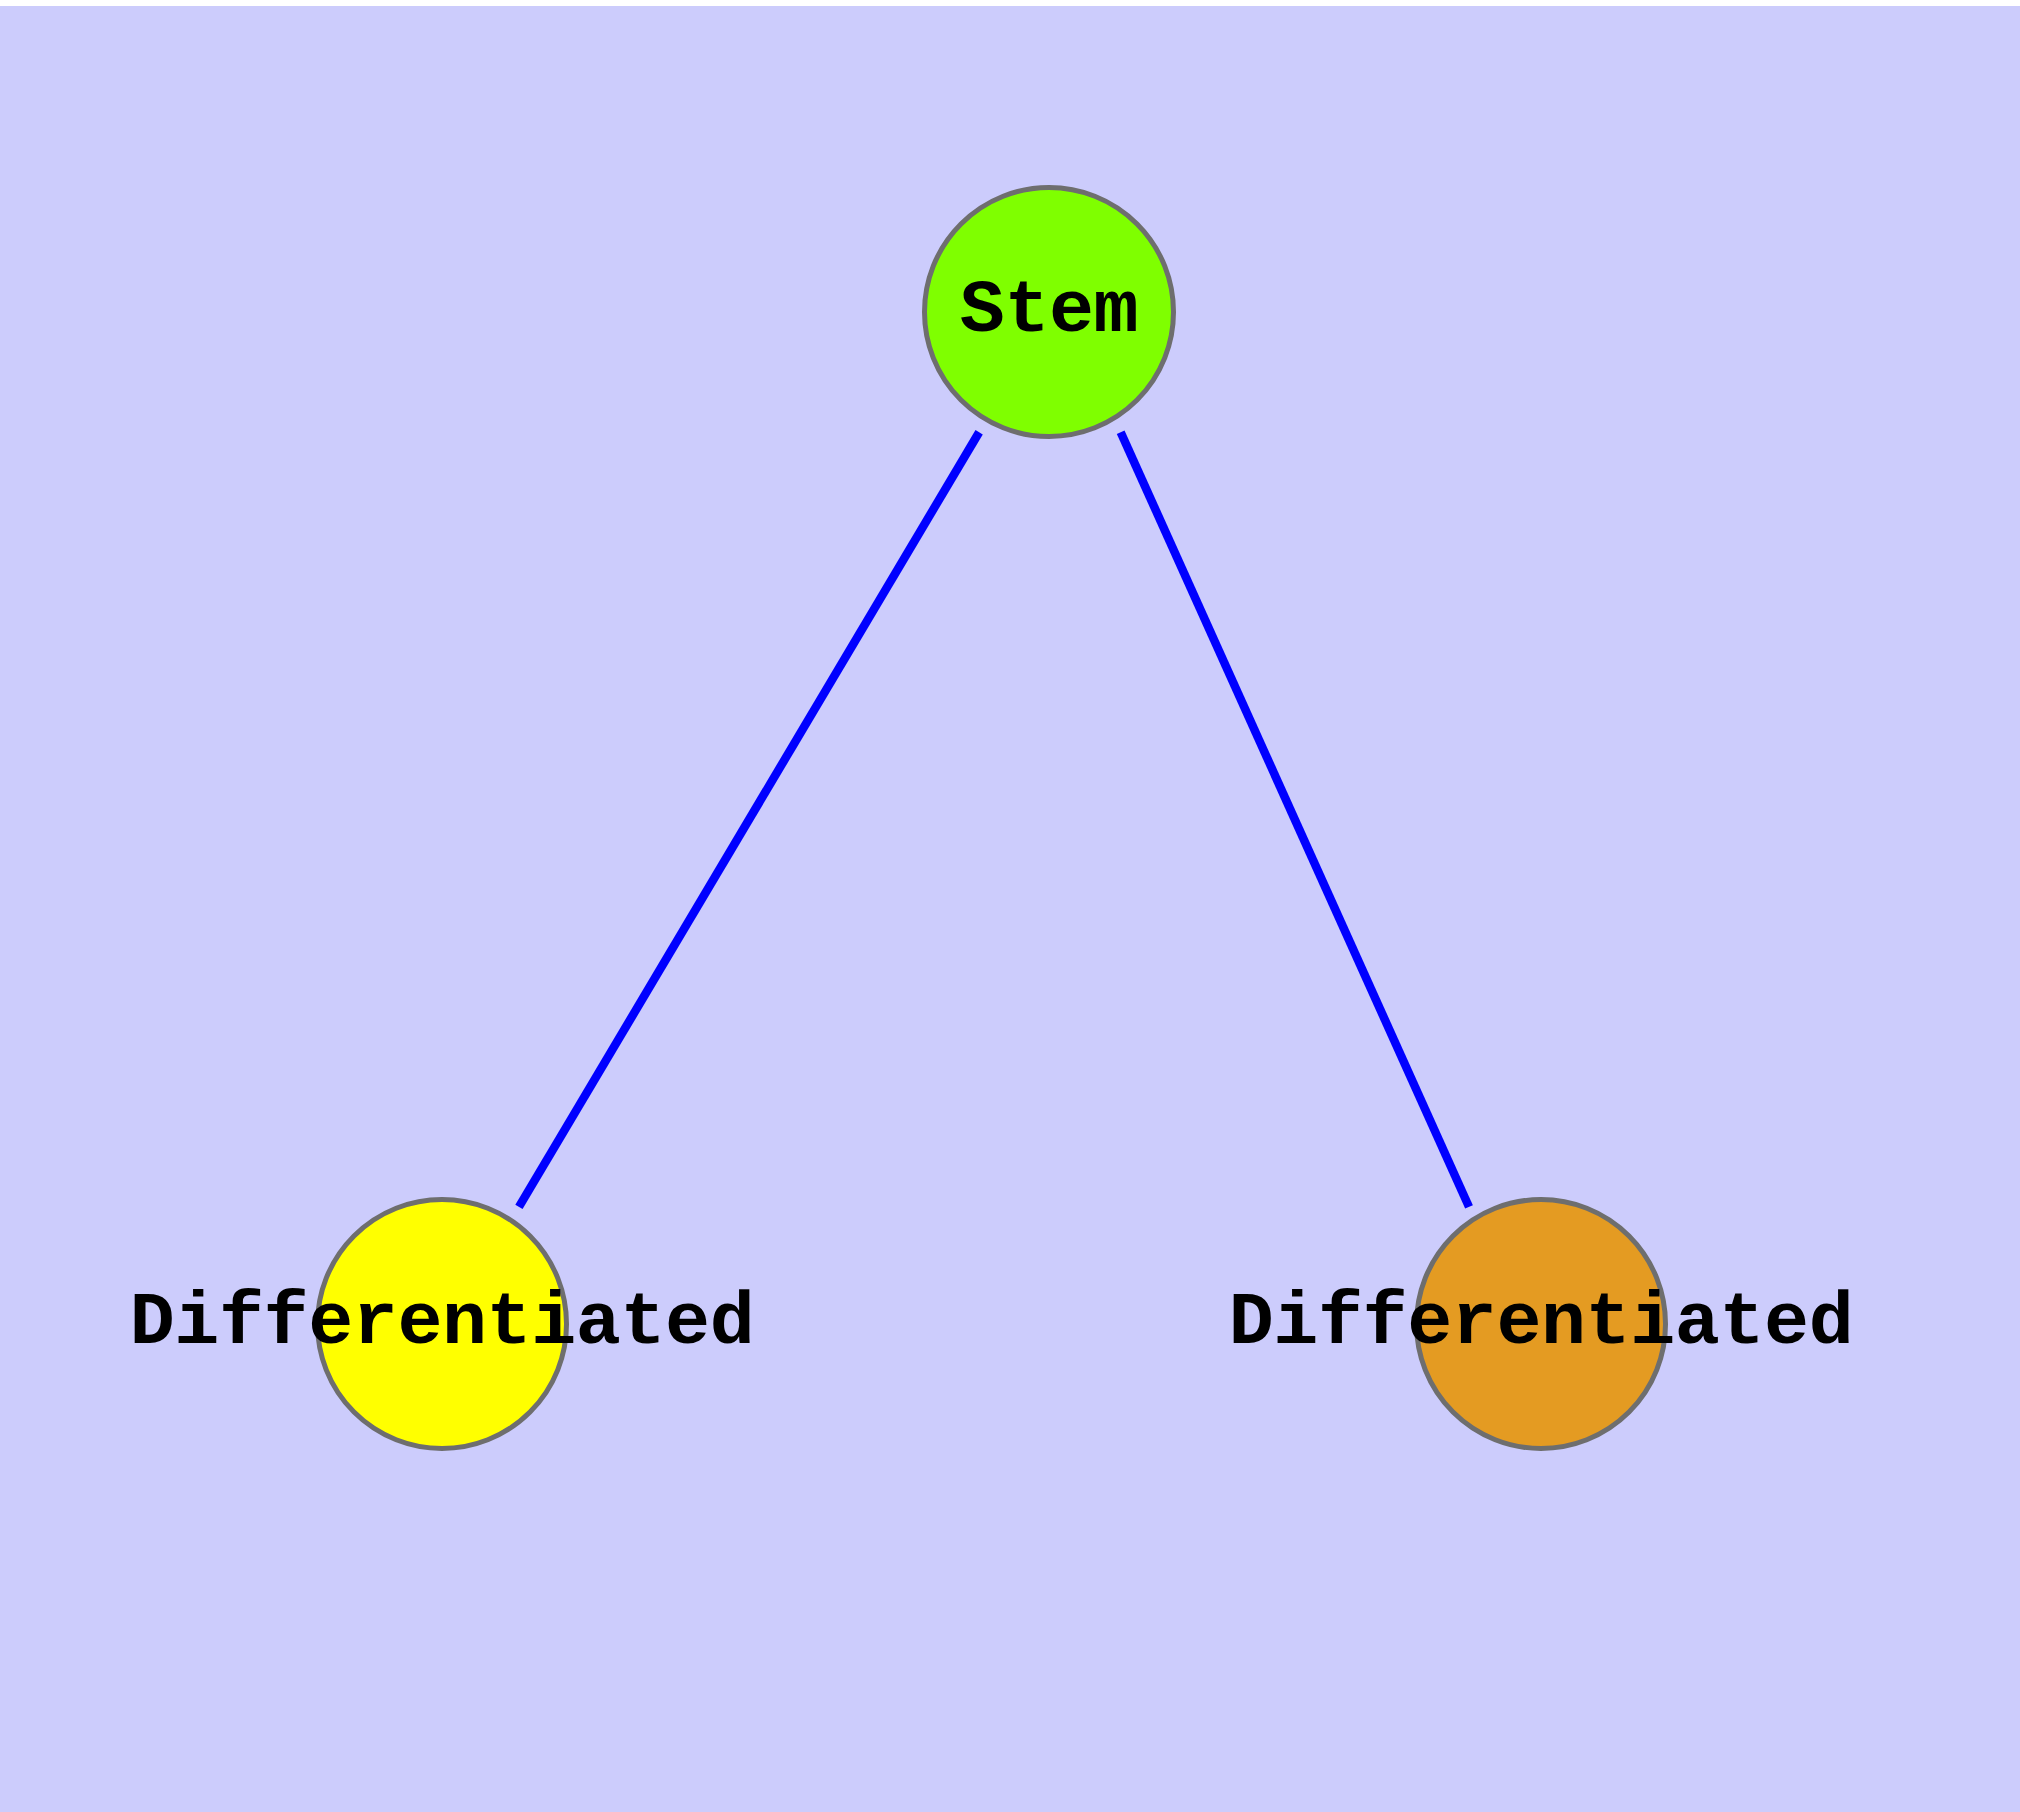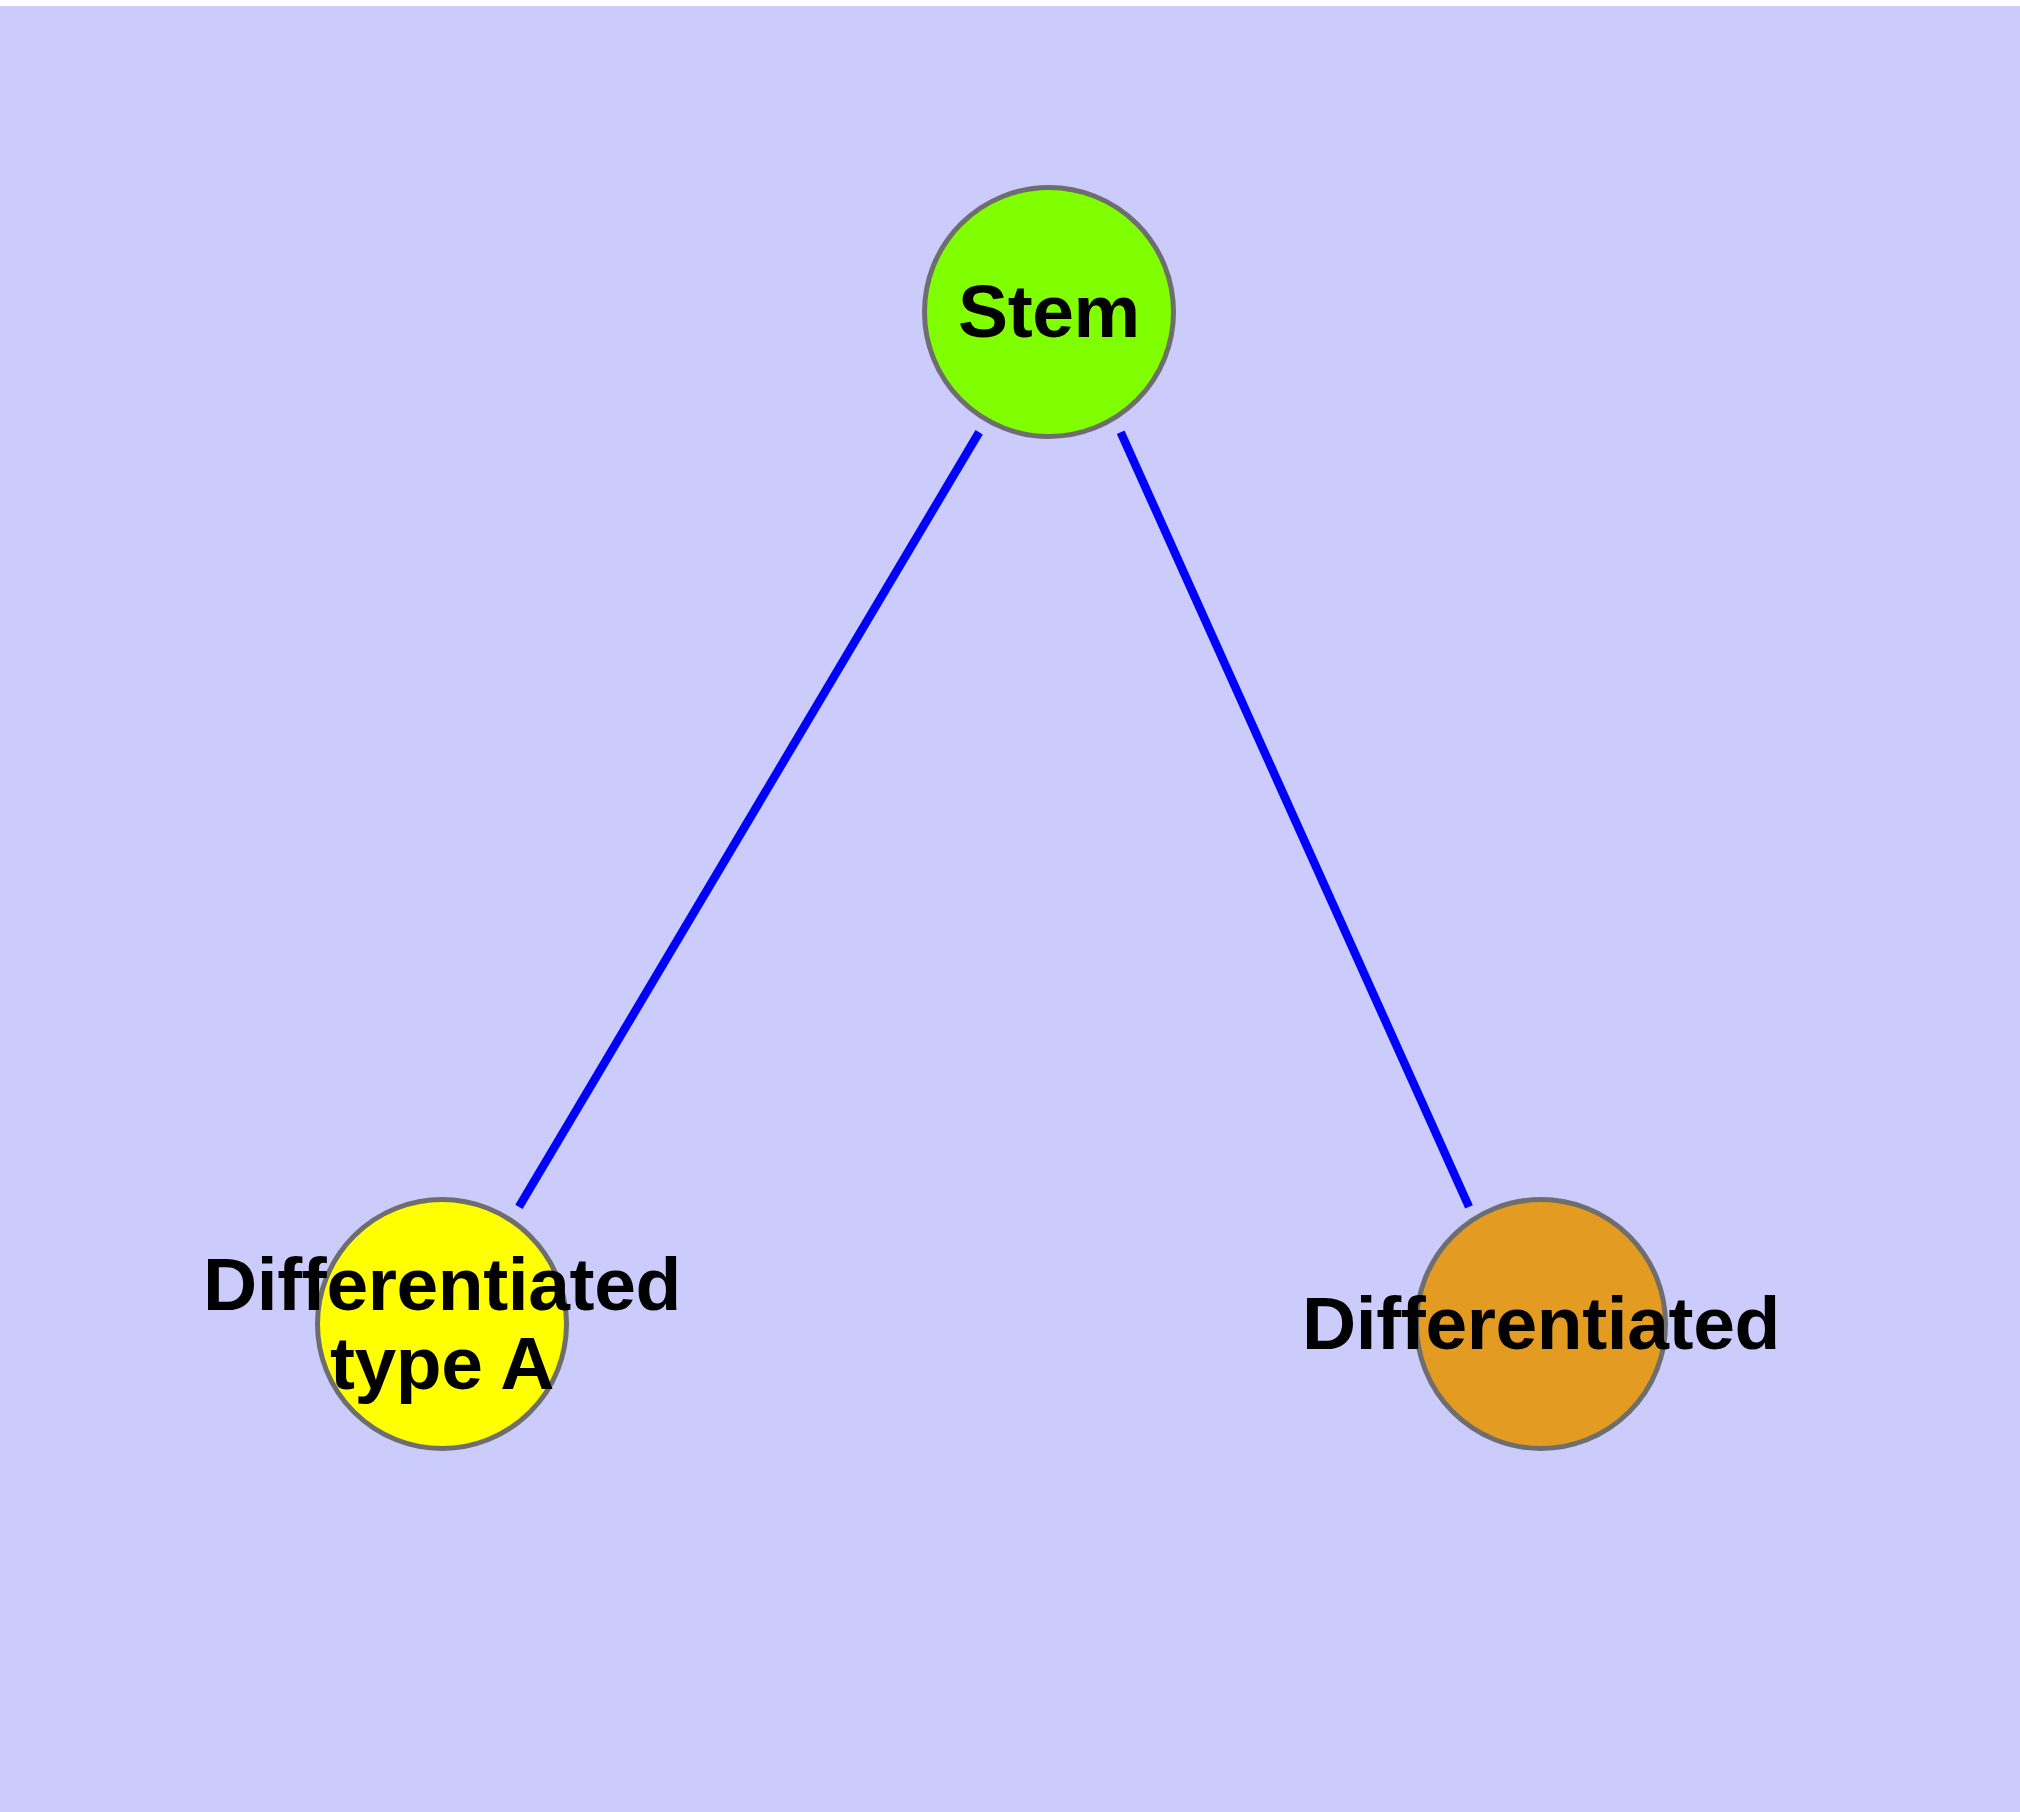--- a/index.html
+++ b/index.html
@@ -7,21 +7,21 @@
     margin: 0;
     padding: 0;
     background: #ffffff;
   }
   #canvas {
     position: relative;
     width: 2021px;
     height: 1812px;
     background: #ccccfc;
     overflow: hidden;
-    font-family: Liberation Sans, sans-serif;
+    font-family: Liberation Mono, monospace;
   }
   
   #top-strip {
     position: absolute;
     left: 0;
     top: 0;
     width: 2021px;
     height: 6px;
     background: #ffffff;
     z-index: 5;
@@ -76,21 +76,20 @@
     <div class="node-circle" style="width: 254px; height: 254px; background: rgb(127, 255, 0); border-color: rgb(110, 110, 110); border-width: 5.1px;"></div>
     <div class="node-label" style="font-size: 75px; color: rgb(0, 0, 0);">
         <div>Stem</div>
       </div>
   </div>
 
   <div class="graph-node" style="left: 315px; top: 1197px; width: 254px; height: 254px;">
     <div class="node-circle" style="width: 254px; height: 254px; background: rgb(255, 255, 0); border-color: rgb(110, 110, 110); border-width: 5.1px;"></div>
     <div class="node-label" style="font-size: 75px; color: rgb(0, 0, 0);">
         <div>Differentiated</div>
-        <div>type A</div>
       </div>
   </div>
 
   <div class="graph-node" style="left: 1414px; top: 1197px; width: 254px; height: 254px;">
     <div class="node-circle" style="width: 254px; height: 254px; background: rgb(228, 155, 34); border-color: rgb(110, 110, 110); border-width: 5.1px;"></div>
     <div class="node-label" style="font-size: 75px; color: rgb(0, 0, 0);">
         <div>Differentiated</div>
       </div>
   </div>
 

